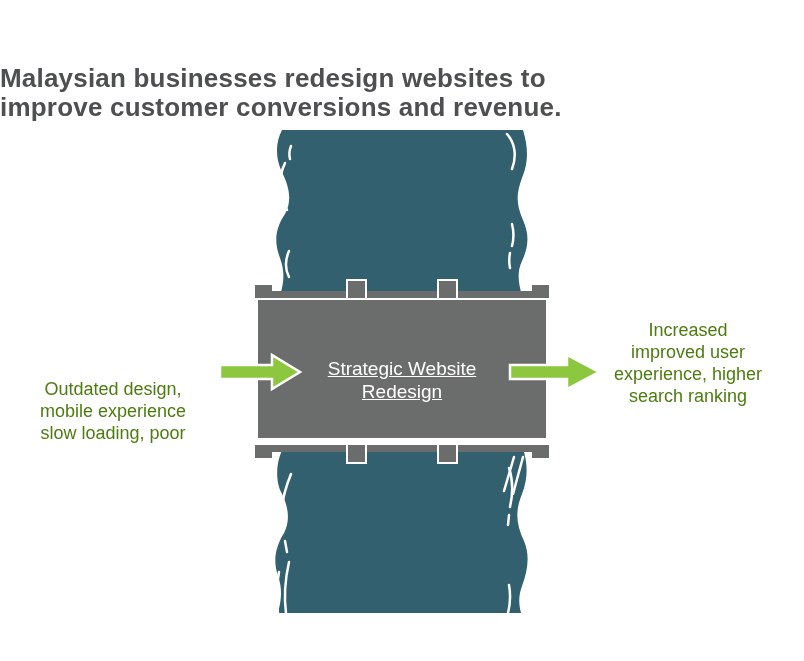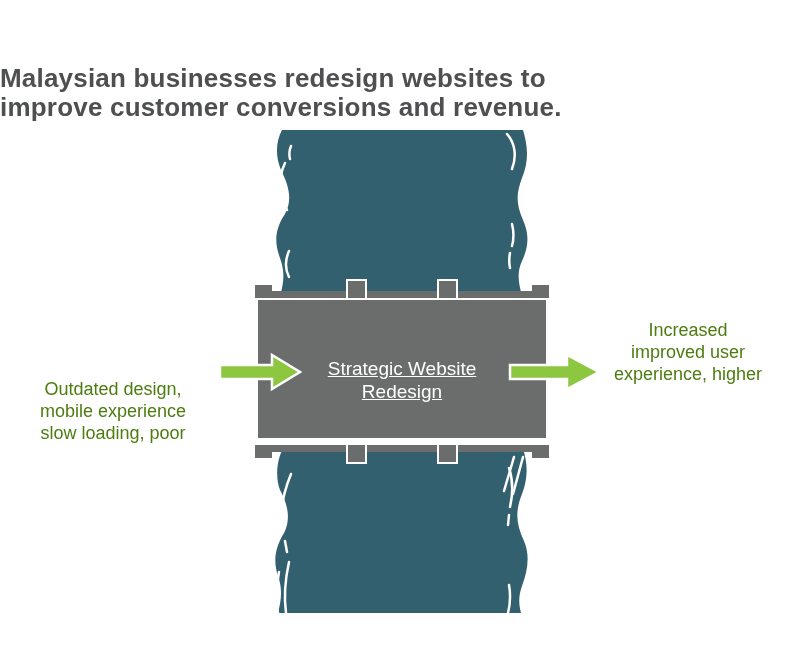--- a/index.html
+++ b/index.html
@@ -153,15 +153,16 @@
   <div class="side-label left">
     <div>Outdated design,</div>
     <div>mobile experience</div>
     <div>slow loading, poor</div>
   </div>
 
   <div class="side-label right">
     <div>Increased</div>
     <div>improved user</div>
     <div>experience, higher</div>
+    <div>search ranking</div>
   </div>
 
 </div>
 
 </body></html>

